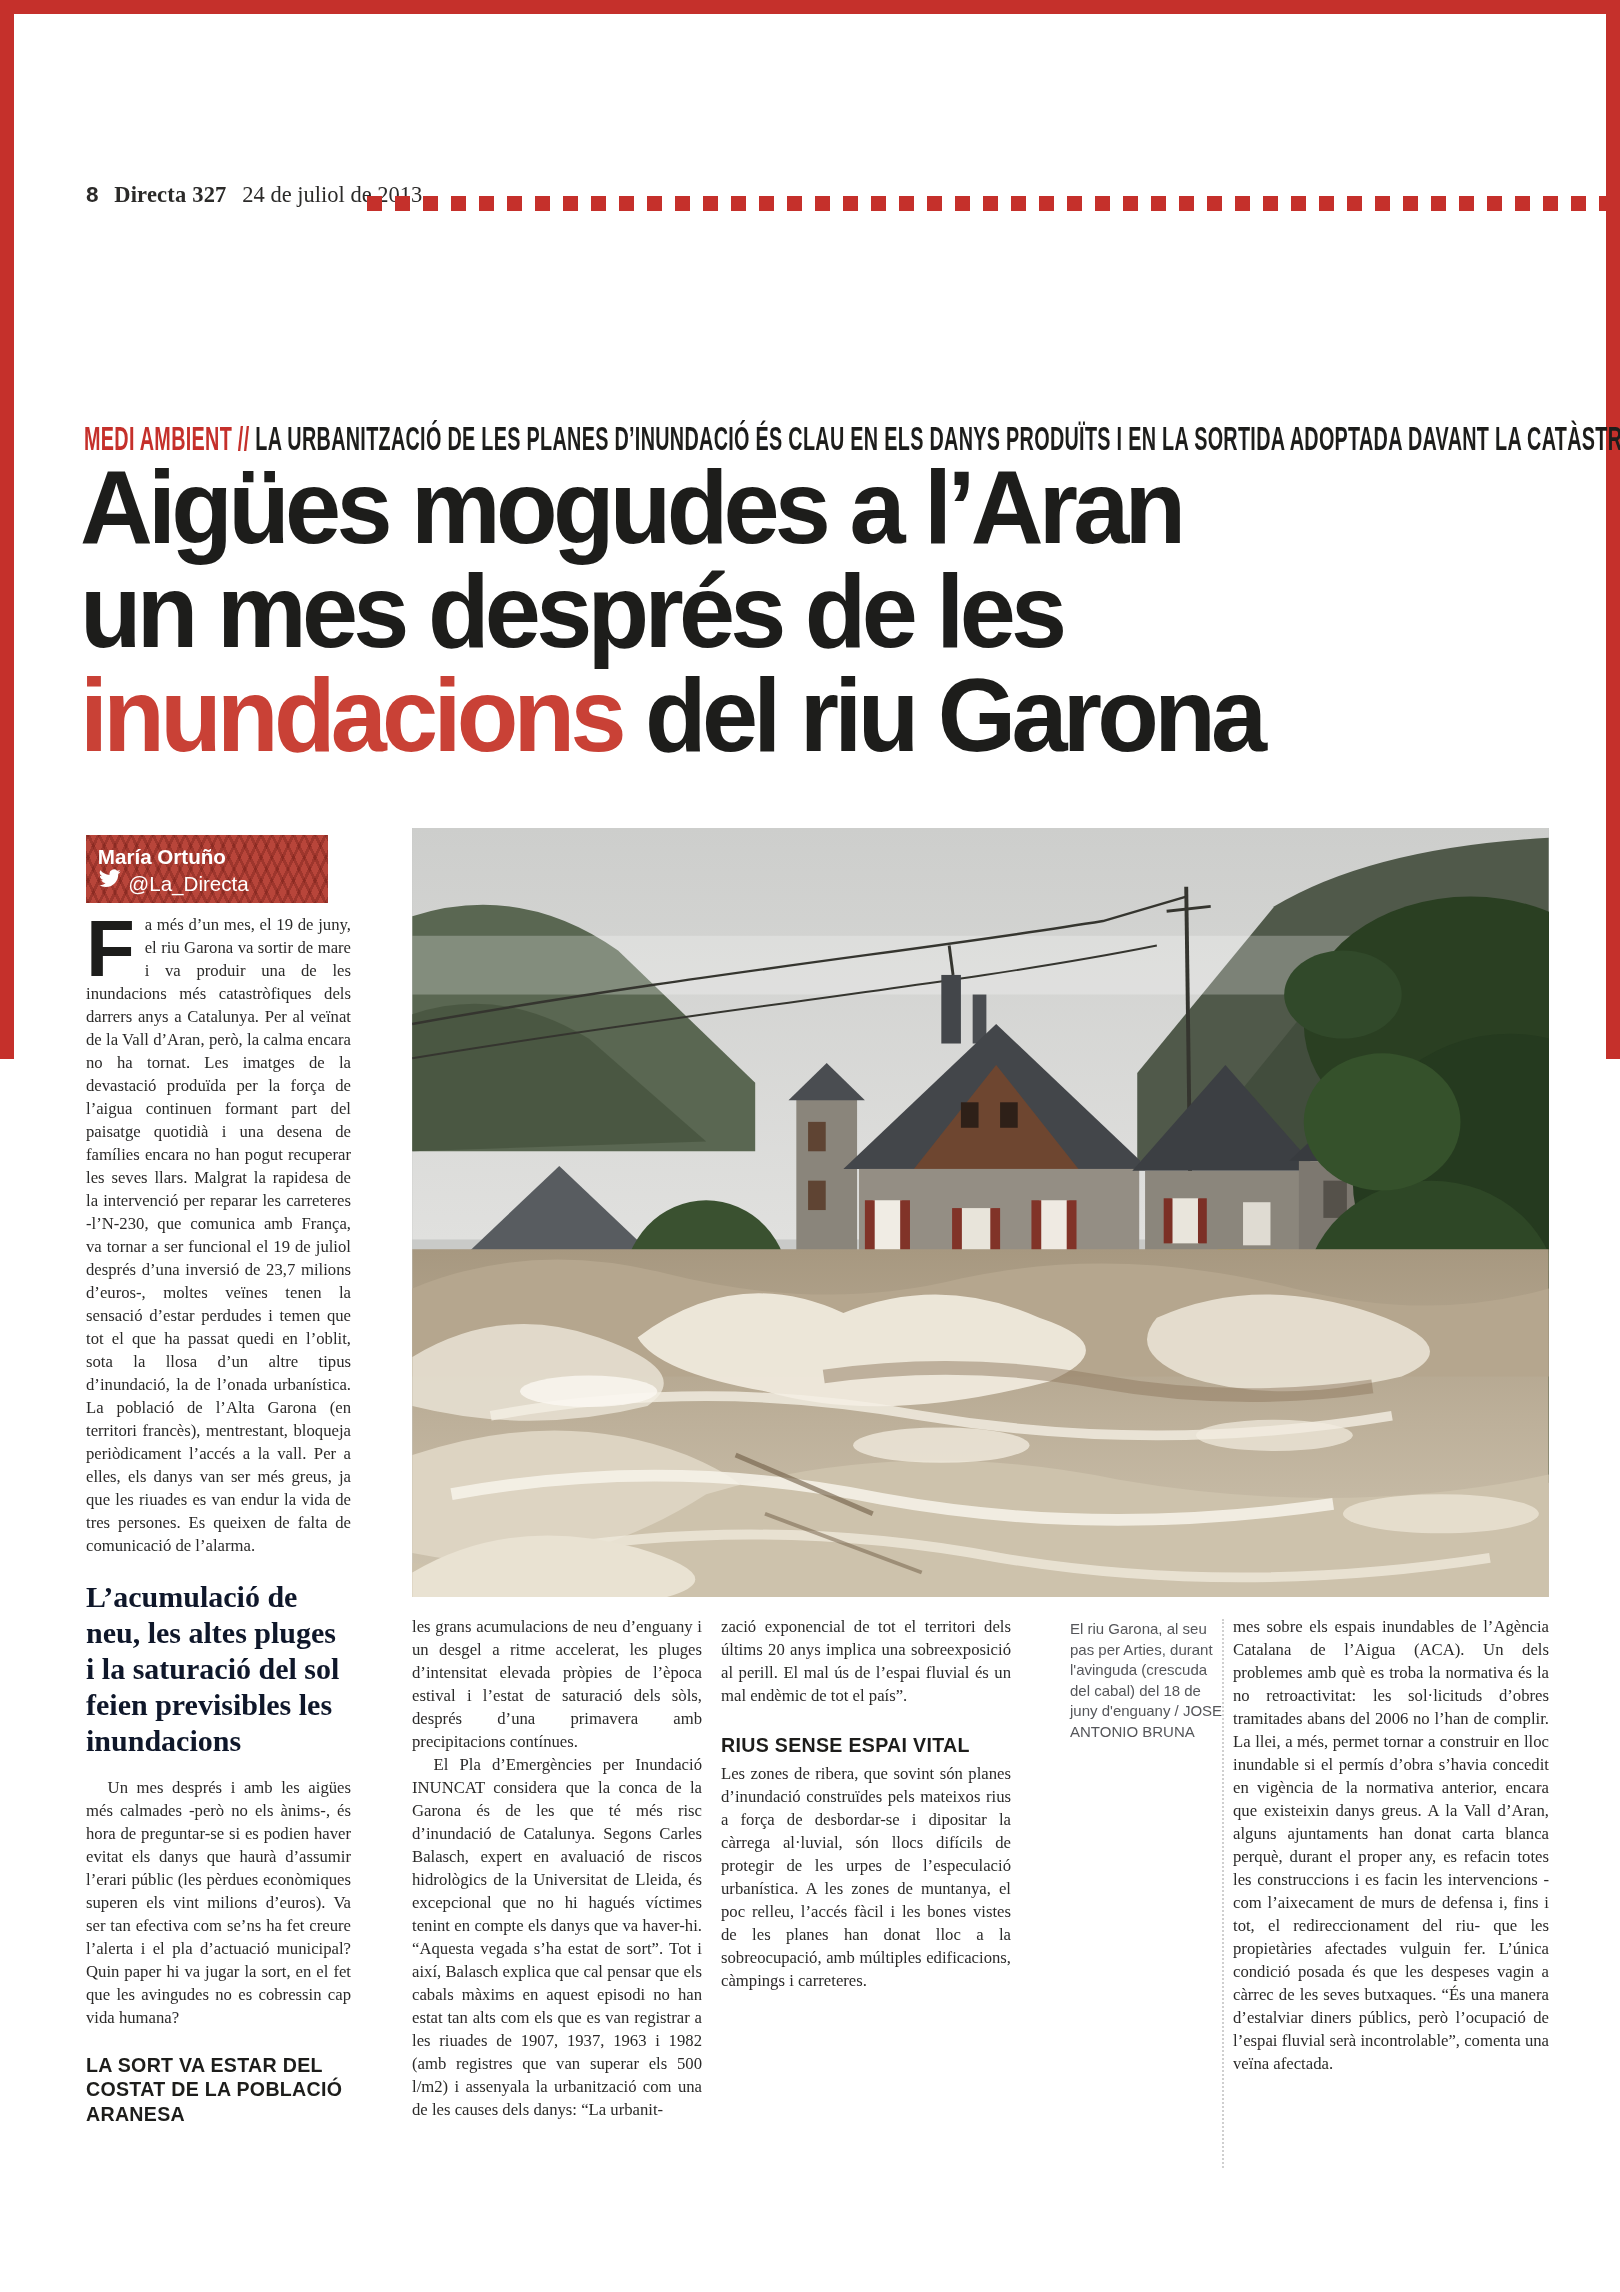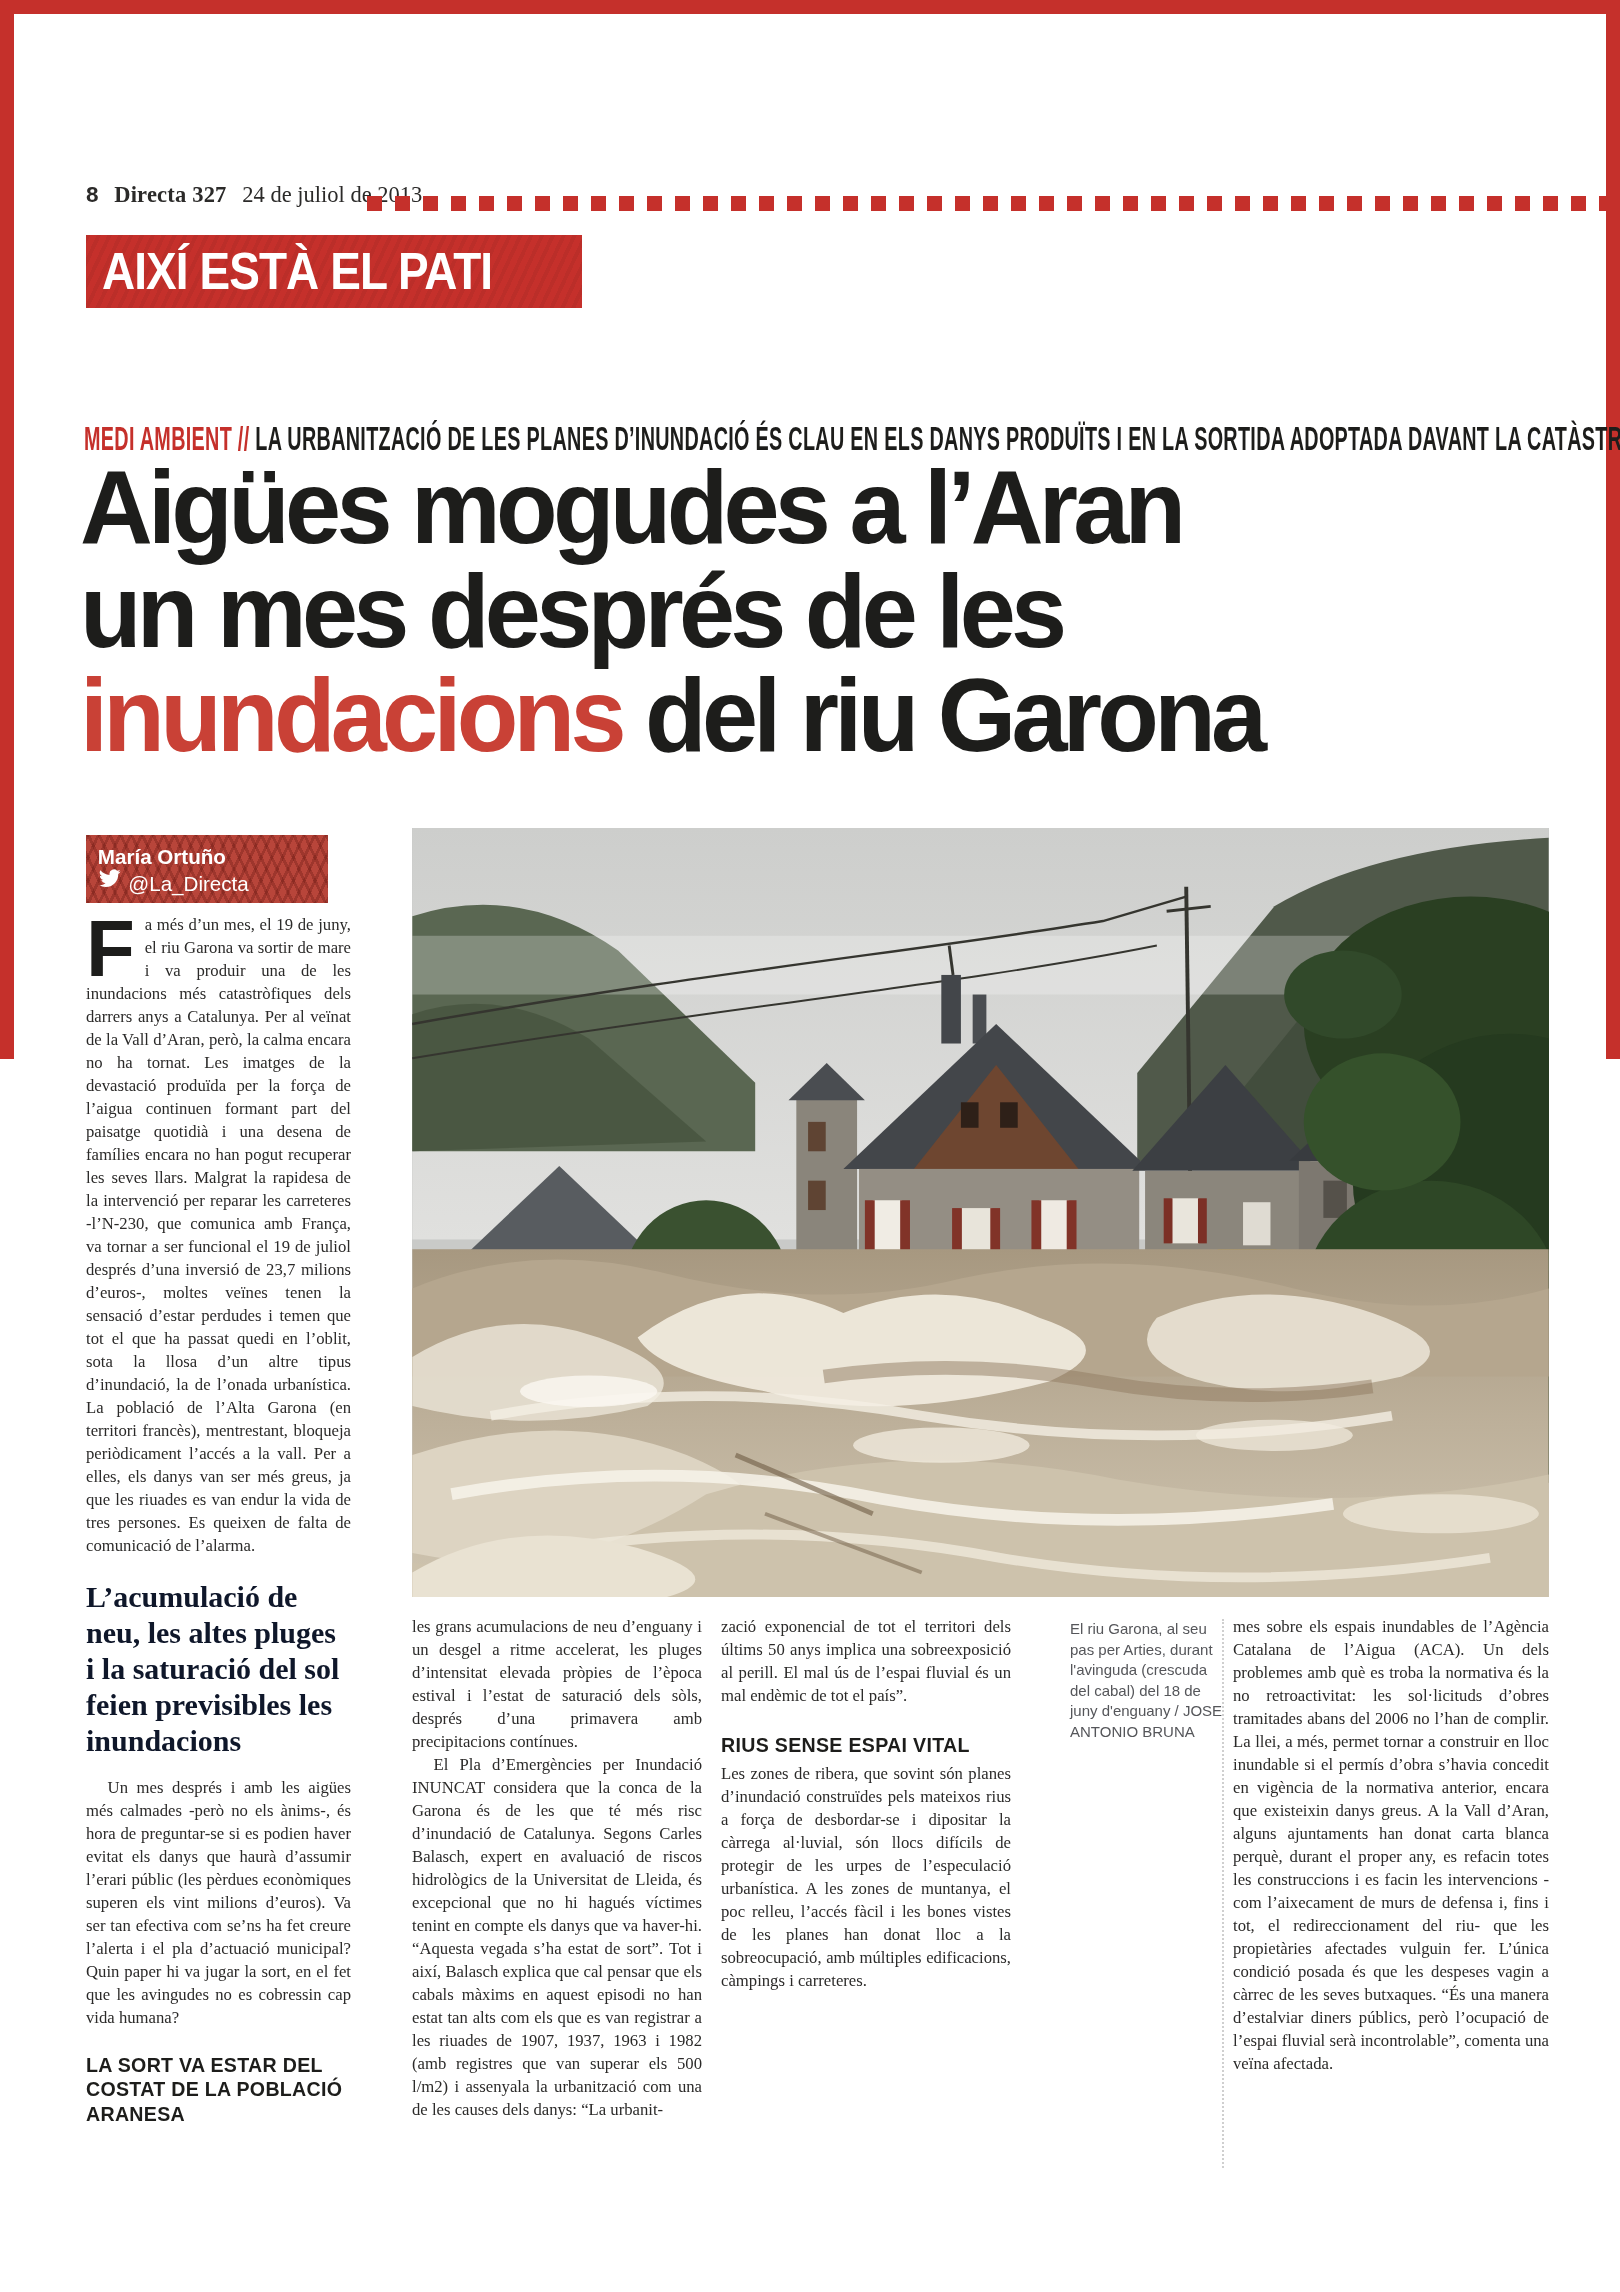--- a/index.html
+++ b/index.html
@@ -69,23 +69,20 @@
   <div class="bar-left"></div>
   <div class="bar-right"></div>
 
   <div class="header">
     <span class="pagenum">8</span>
     <span class="masthead">Directa 327</span>
     <span class="issuedate">24 de juliol de 2013</span>
   </div>
   <div class="dots"></div>
 
-  <div class="banner">
-    <span>AIXÍ ESTÀ EL PATI</span>
-  </div>
 
   <div class="kicker">
     <span class="inner">
       <span class="cat">MEDI AMBIENT // </span><span class="txt">LA URBANITZACIÓ DE LES PLANES D’INUNDACIÓ ÉS CLAU EN ELS DANYS PRODUÏTS I EN LA SORTIDA ADOPTADA DAVANT LA CATÀSTROFE</span>
     </span>
   </div>
 
   <div class="headline">
     <div>Aigües mogudes a l’Aran</div>
     <div>un mes després de les</div>
@@ -219,21 +216,21 @@
       </g>
     </svg>
   </div>
 
   <div class="bodycol" style="left:412px;top:1615px;width:290px;">
     <p>les grans acumulacions de neu d’enguany i un desgel a ritme accelerat, les pluges d’intensitat elevada pròpies de l’època estival i l’estat de saturació dels sòls, després d’una primavera amb precipitacions contínues.</p>
     <p class="indent">El Pla d’Emergències per Inundació INUNCAT considera que la conca de la Garona és de les que té més risc d’inundació de Catalunya. Segons Carles Balasch, expert en avaluació de riscos hidrològics de la Universitat de Lleida, és excepcional que no hi hagués víctimes tenint en compte els danys que va haver-hi. “Aquesta vegada s’ha estat de sort”. Tot i així, Balasch explica que cal pensar que els cabals màxims en aquest episodi no han estat tan alts com els que es van registrar a les riuades de 1907, 1937, 1963 i 1982 (amb registres que van superar els 500 l/m2) i assenyala la urbanització com una de les causes dels danys: “La urbanit-</p>
   </div>
 
   <div class="bodycol" style="left:721px;top:1615px;width:290px;">
-    <p>zació exponencial de tot el territori dels últims 50 anys implica una sobreexposició al perill. El mal ús de l’espai fluvial és un mal endèmic de tot el país”.</p>
+    <p>zació exponencial de tot el territori dels últims 20 anys implica una sobreexposició al perill. El mal ús de l’espai fluvial és un mal endèmic de tot el país”.</p>
     <div class="colhead first">RIUS SENSE ESPAI VITAL</div>
     <p>Les zones de ribera, que sovint són planes d’inundació construïdes pels mateixos rius a força de desbordar-se i dipositar la càrrega al·luvial, són llocs difícils de protegir de les urpes de l’especulació urbanística. A les zones de muntanya, el poc relleu, l’accés fàcil i les bones vistes de les planes han donat lloc a la sobreocupació, amb múltiples edificacions, càmpings i carreteres.</p>
   </div>
 
   <div class="caption">El riu Garona, al seu pas per Arties, durant l'avinguda (crescuda del cabal) del 18 de juny d'enguany / JOSE ANTONIO BRUNA</div>
   <div class="colrule"></div>
 
   <div class="bodycol" style="left:1233px;top:1615px;width:316px;">
     <p>mes sobre els espais inundables de l’Agència Catalana de l’Aigua (ACA). Un dels problemes amb què es troba la normativa és la no retroactivitat: les sol·licituds d’obres tramitades abans del 2006 no l’han de complir. La llei, a més, permet tornar a construir en lloc inundable si el permís d’obra s’havia concedit en vigència de la normativa anterior, encara que existeixin danys greus. A la Vall d’Aran, alguns ajuntaments han donat carta blanca perquè, durant el proper any, es refacin totes les construccions i es facin les intervencions -com l’aixecament de murs de defensa i, fins i tot, el redireccionament del riu- que les propietàries afectades vulguin fer. L’única condició posada és que les despeses vagin a càrrec de les seves butxaques. “És una manera d’estalviar diners públics, però l’ocupació de l’espai fluvial serà incontrolable”, comenta una veïna afectada.</p>
   </div>

